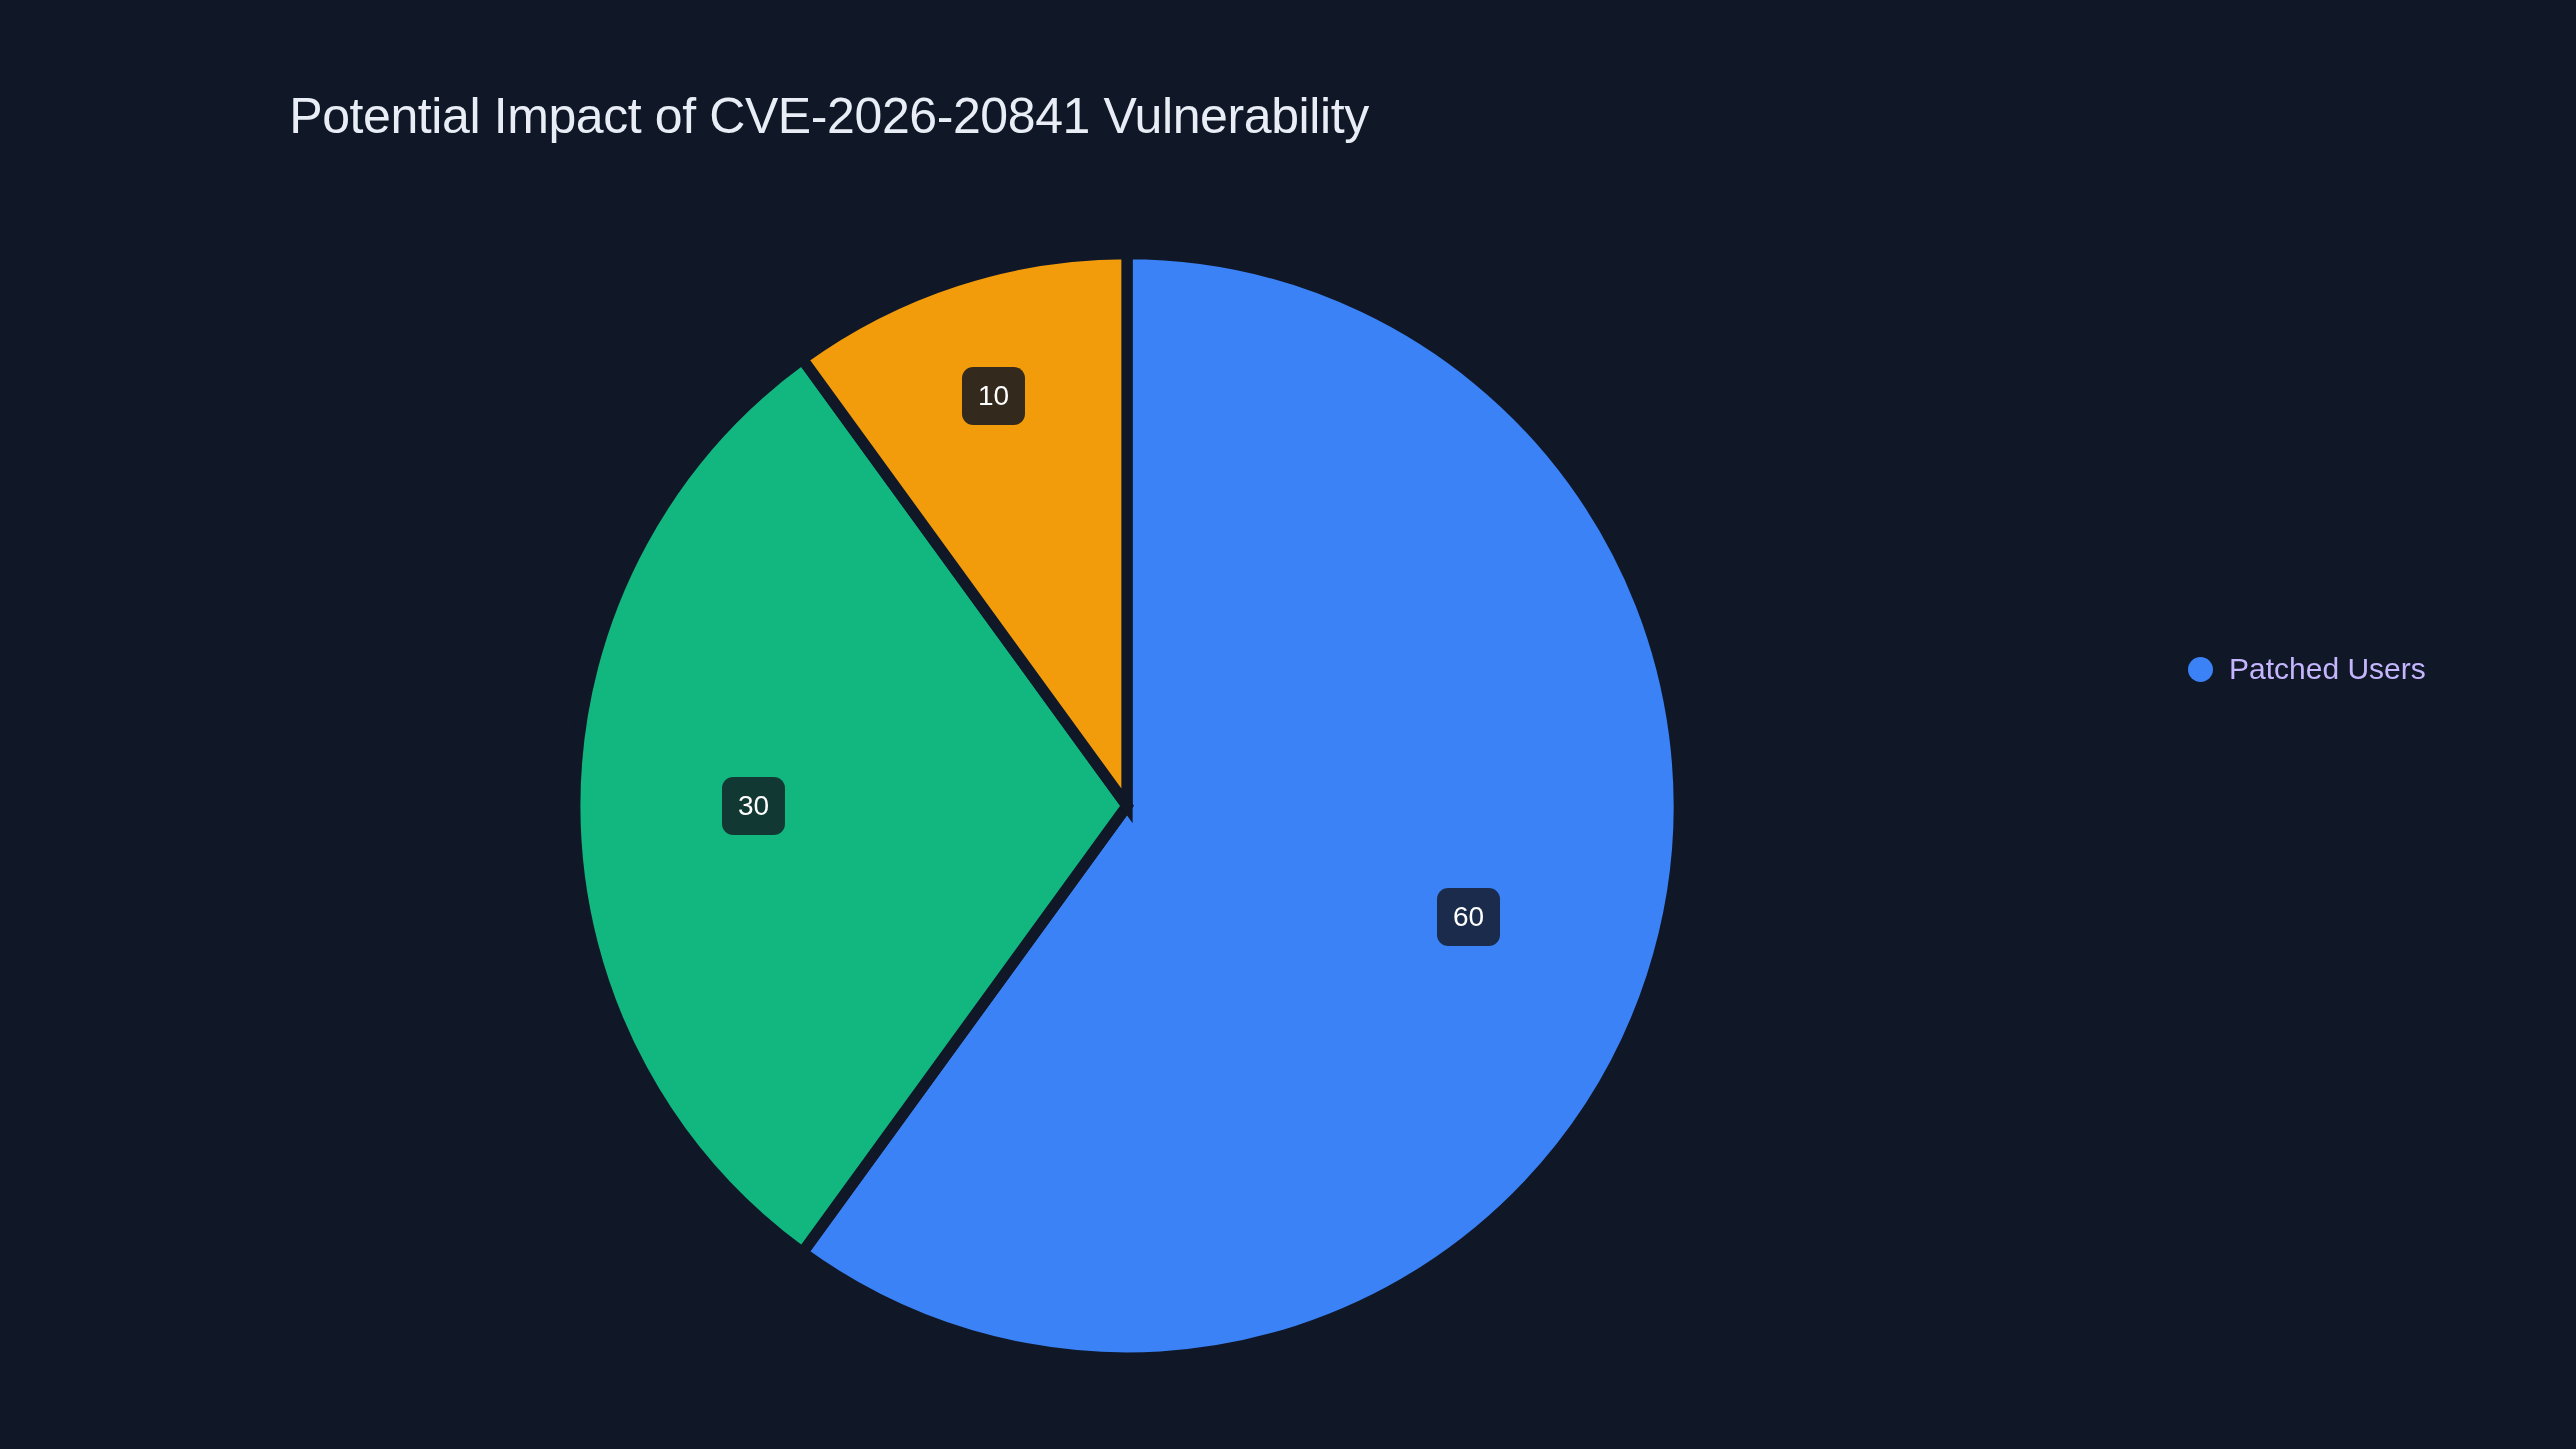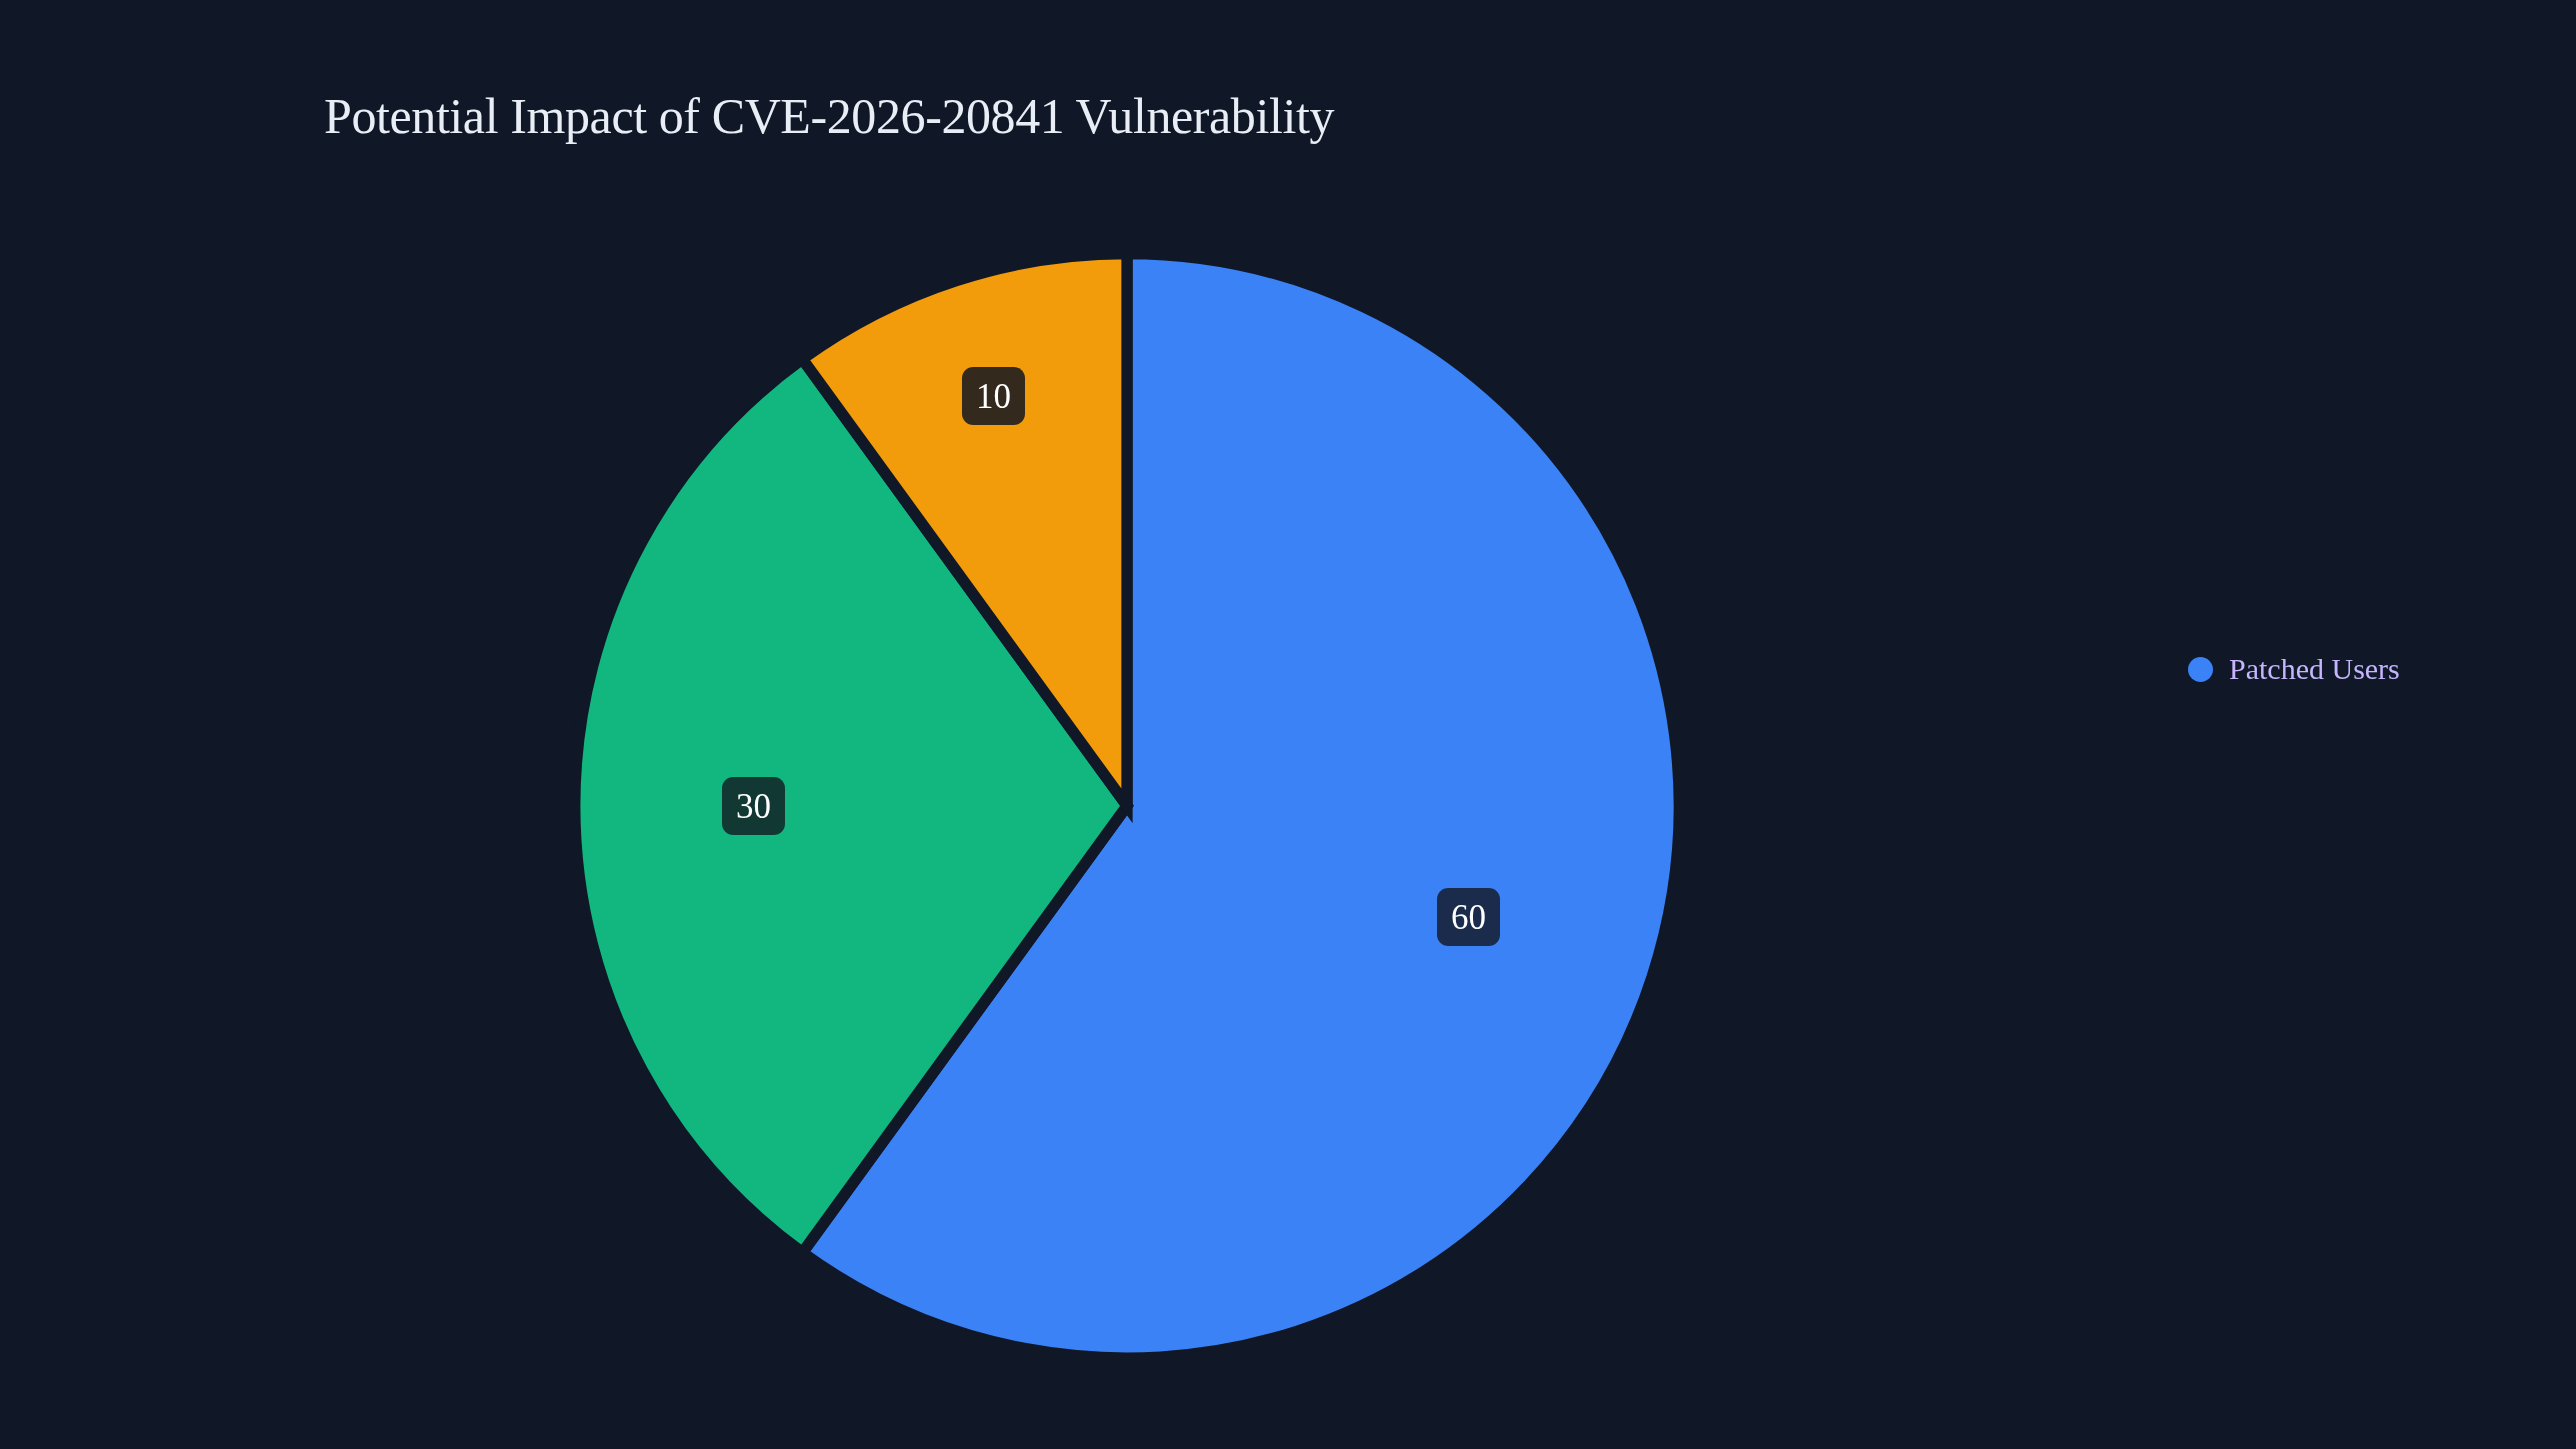--- a/index.html
+++ b/index.html
@@ -5,21 +5,21 @@
   html, body {
     margin: 0;
     padding: 0;
     background: #101828;
   }
   #root {
     position: relative;
     width: 2576px;
     height: 1449px;
     background: #101828;
-    font-family: Liberation Serif, serif;
+    font-family: Liberation Sans, sans-serif;
     overflow: hidden;
   }
   #chart-title {
     position: absolute;
     left: 0;
     top: 87px;
     width: 2576px;
     text-align: center;
     color: #E9EDF5;
     font-size: 50px;
@@ -42,21 +42,21 @@
     stroke-width: 14;
     stroke-linejoin: miter;
   }
   .value-chip {
     position: absolute;
     border-radius: 11.3px;
     display: flex;
     align-items: center;
     justify-content: center;
     color: #FFFFFF;
-    font-size: 35px;
+    font-size: 28px;
     font-weight: 400;
     line-height: 1;
     padding: 0 4.8px;
     box-sizing: border-box;
   }
   #legend {
     position: absolute;
     left: 2188px;
     top: 640px;
   }

